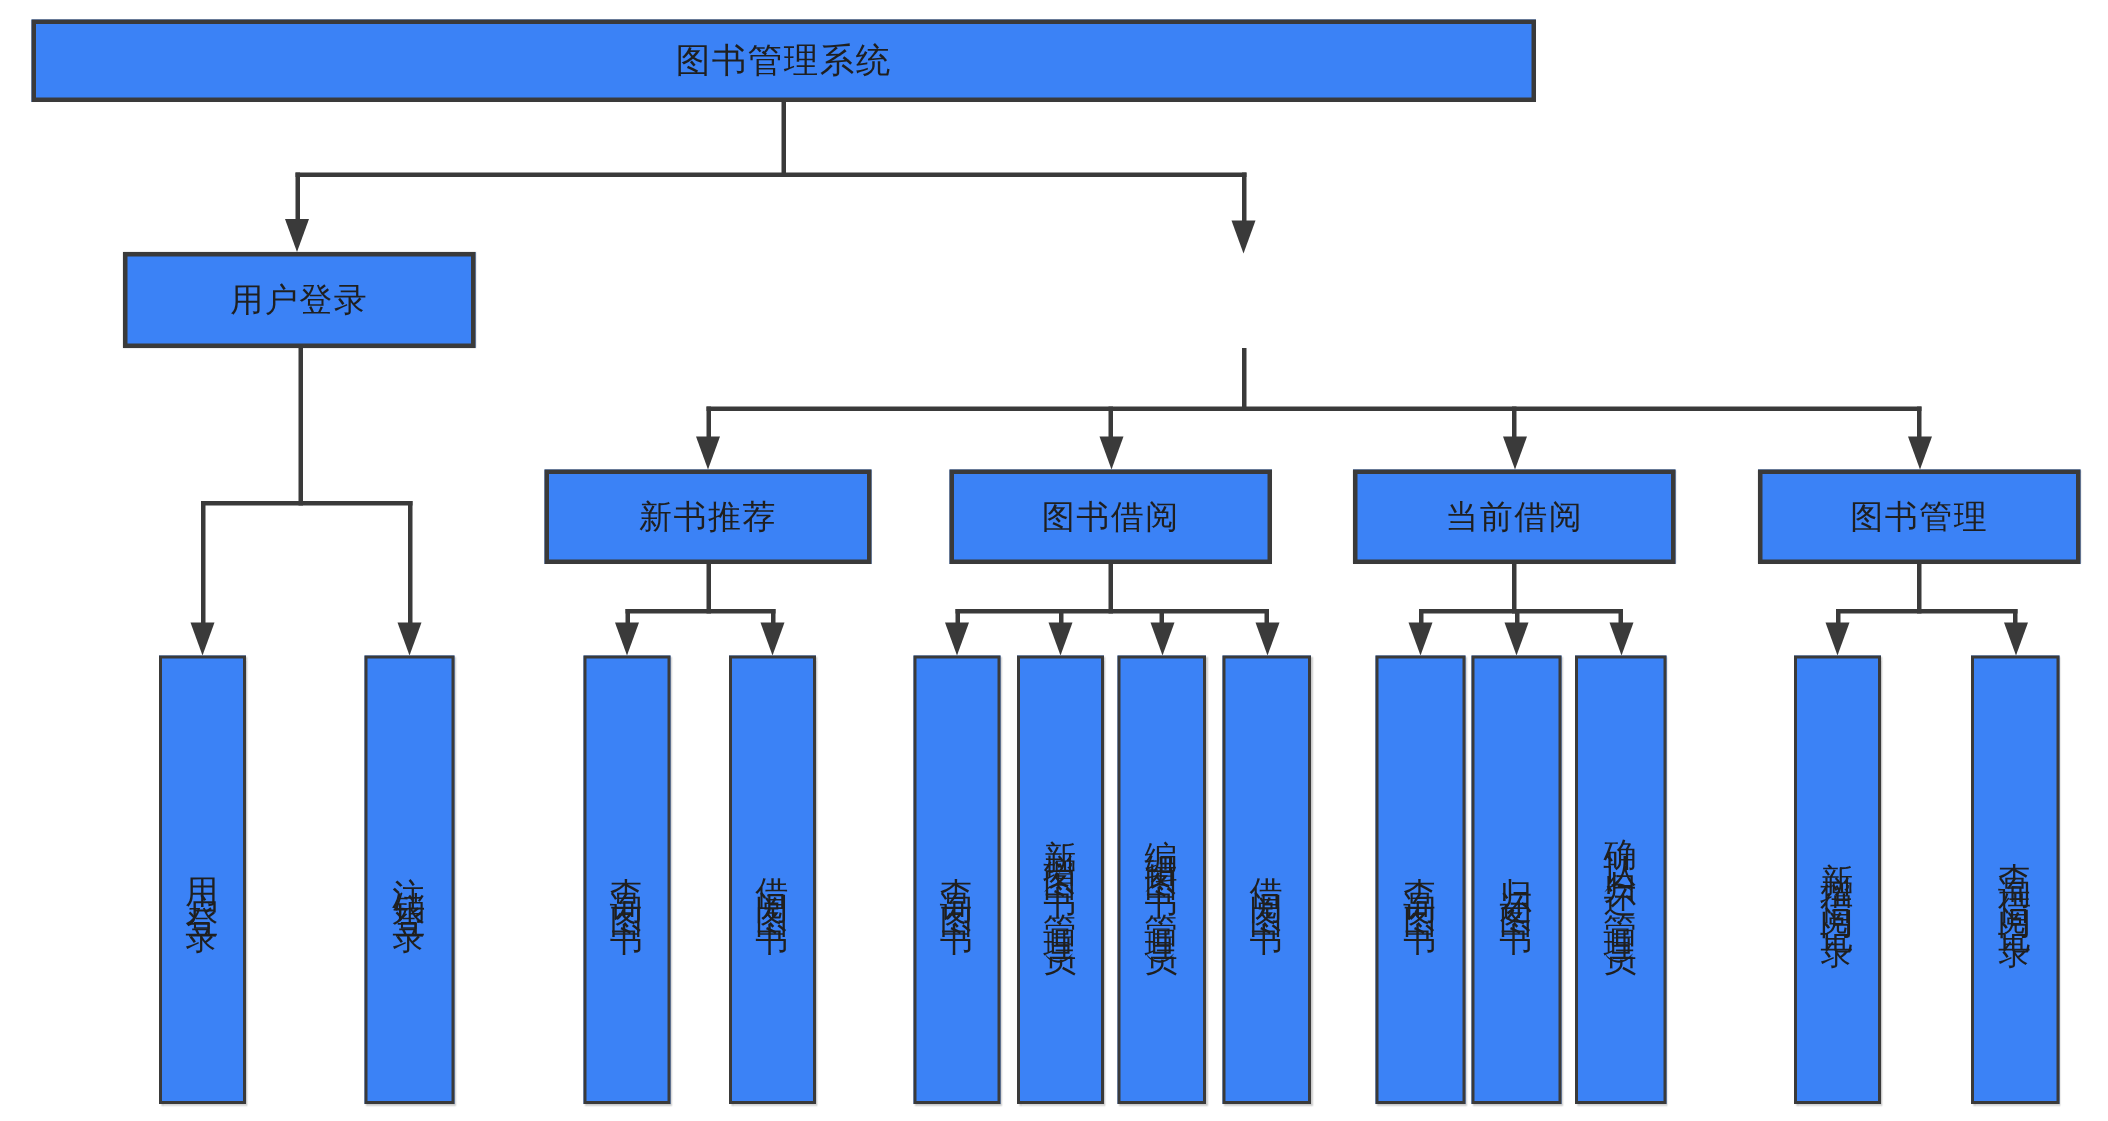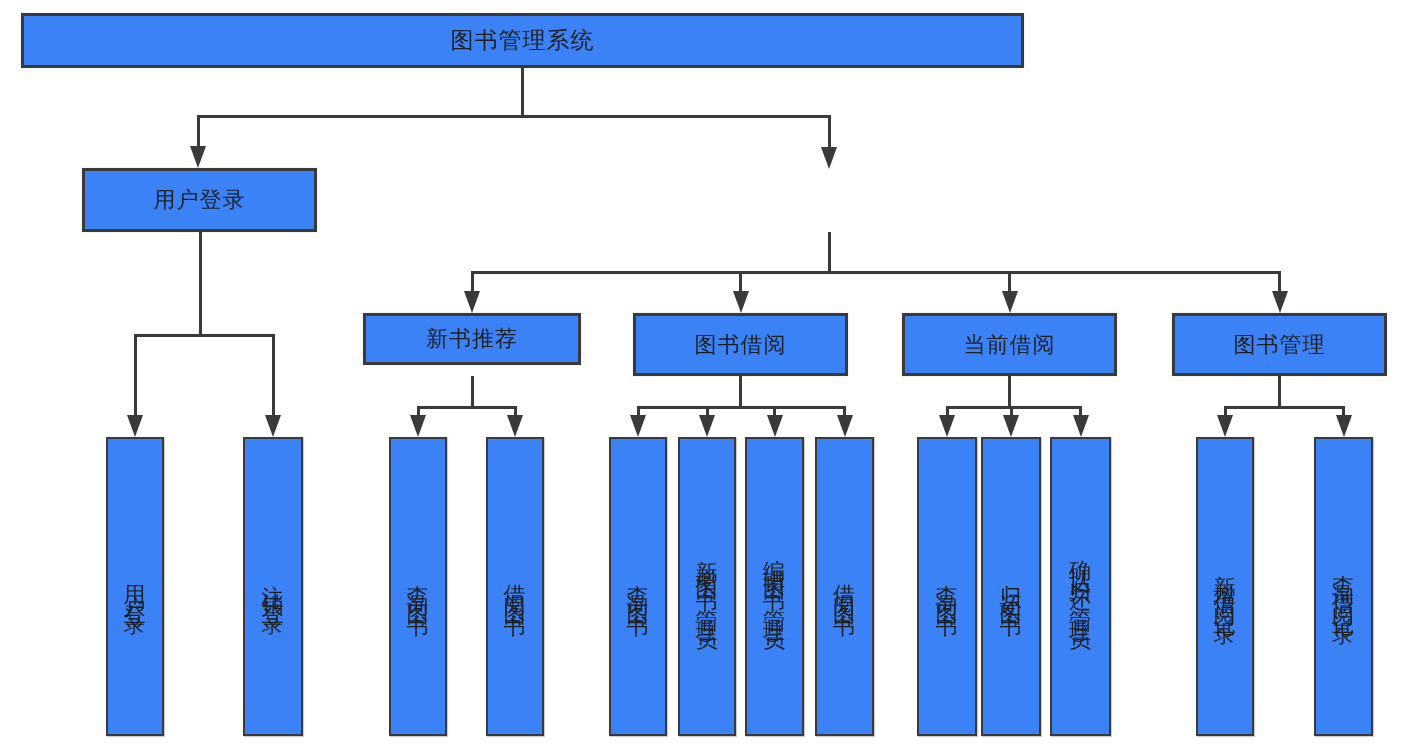--- a/index.html
+++ b/index.html
@@ -131,21 +131,21 @@
   <div class="head" style="left:1335.5px;top:415px"></div>
 
   <div class="node root" style="left:21px;top:13px;width:1003px;height:55px">
     <span>图书管理系统</span>
   </div>
 
   <div class="node" style="left:82px;top:168px;width:235px;height:64px">
     <span>用户登录</span>
   </div>
 
-  <div class="node" style="left:363px;top:313px;width:218px;height:52px">
+  <div class="node" style="left:363px;top:313px;width:218px;height:63px">
     <span>新书推荐</span>
   </div>
   <div class="node" style="left:902px;top:313px;width:215px;height:63px">
     <span>当前借阅</span>
   </div>
   <div class="node" style="left:633px;top:313px;width:215px;height:63px">
     <span>图书借阅</span>
   </div>
   <div class="node" style="left:1172px;top:313px;width:215px;height:63px">
     <span>图书管理</span>

